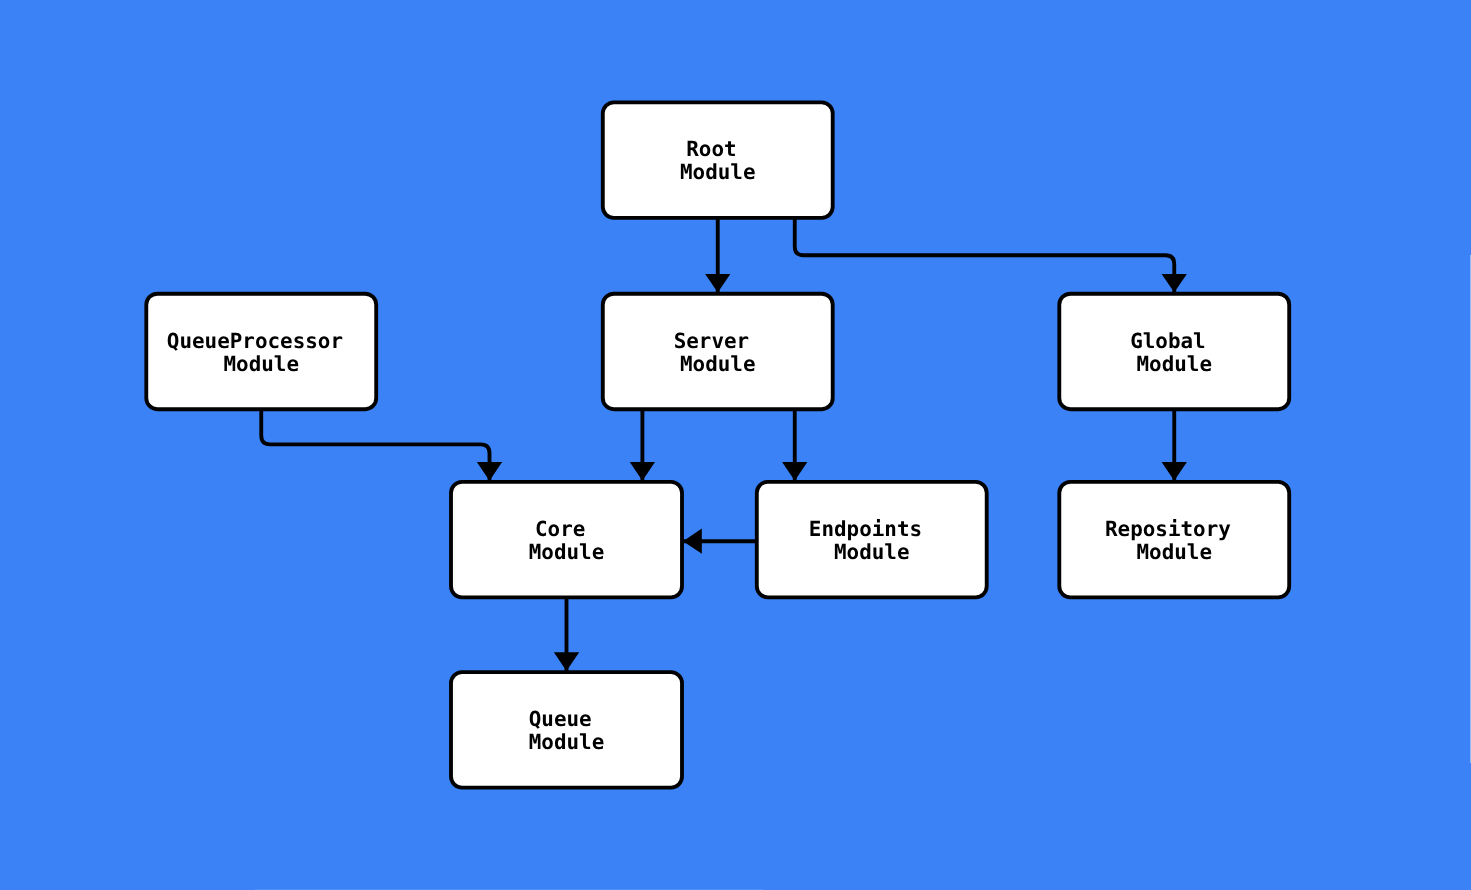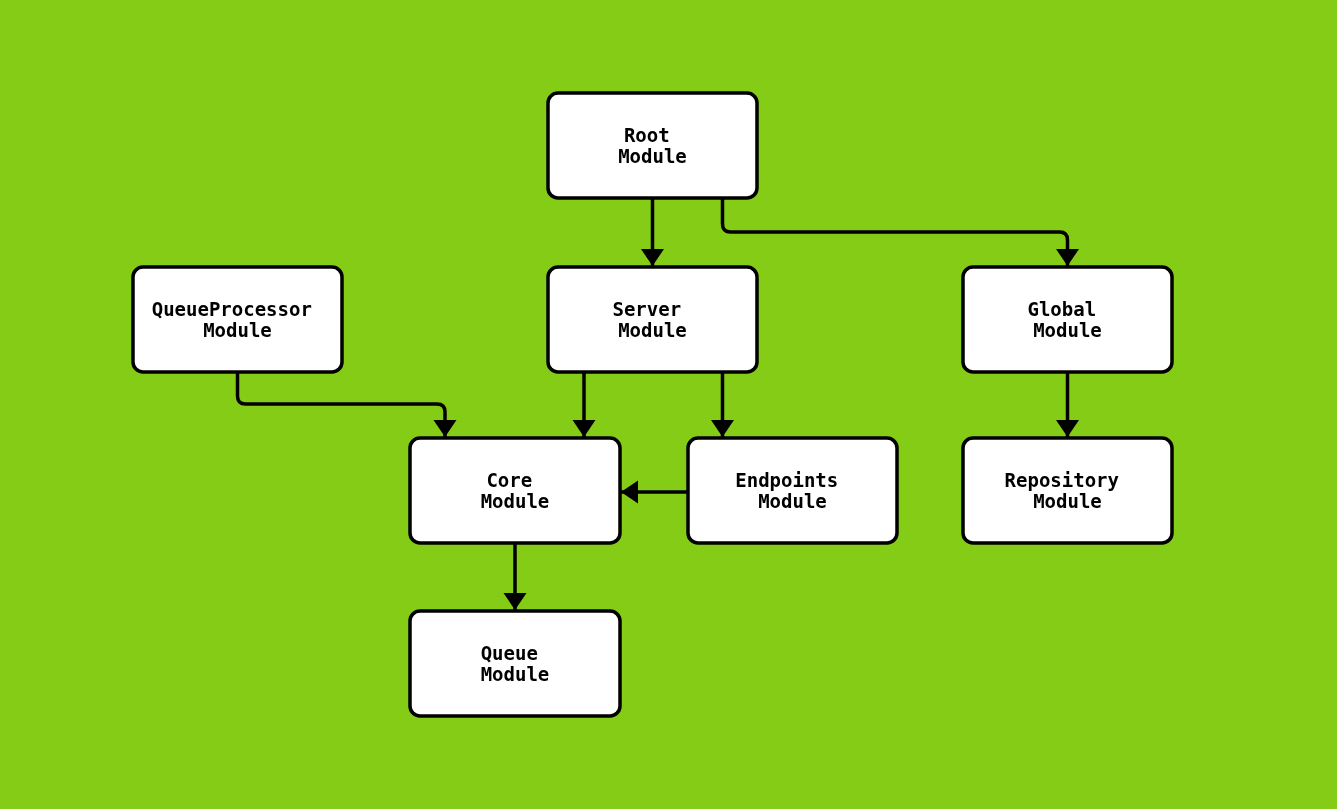--- a/index.html
+++ b/index.html
@@ -8,21 +8,21 @@
     background: #ffffff;
     width: 1337px;
     height: 809px;
     overflow: hidden;
     font-family: "DejaVu Sans Mono", monospace;
   }
   .canvas {
     position: relative;
     width: 1337px;
     height: 809px;
-    background: #84cc16;
+    background: #3b82f6;
   }
   svg { display: block; }
   .node-box {
     fill: #ffffff;
     stroke: #000000;
     stroke-width: 3.5;
   }
   .node-label {
     font-family: "DejaVu Sans Mono", monospace;
     font-size: 19px;

